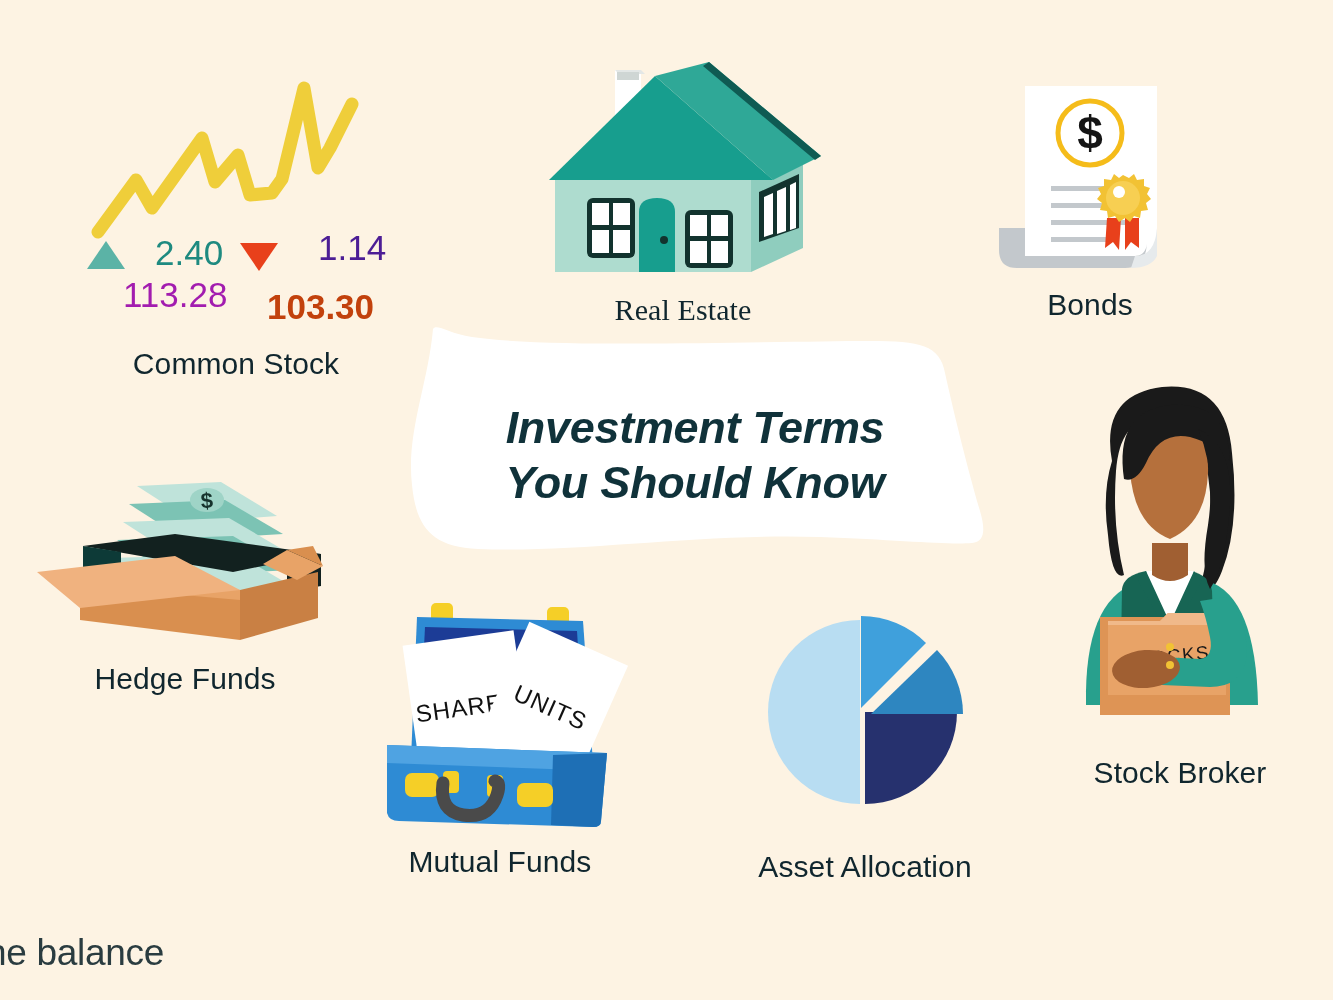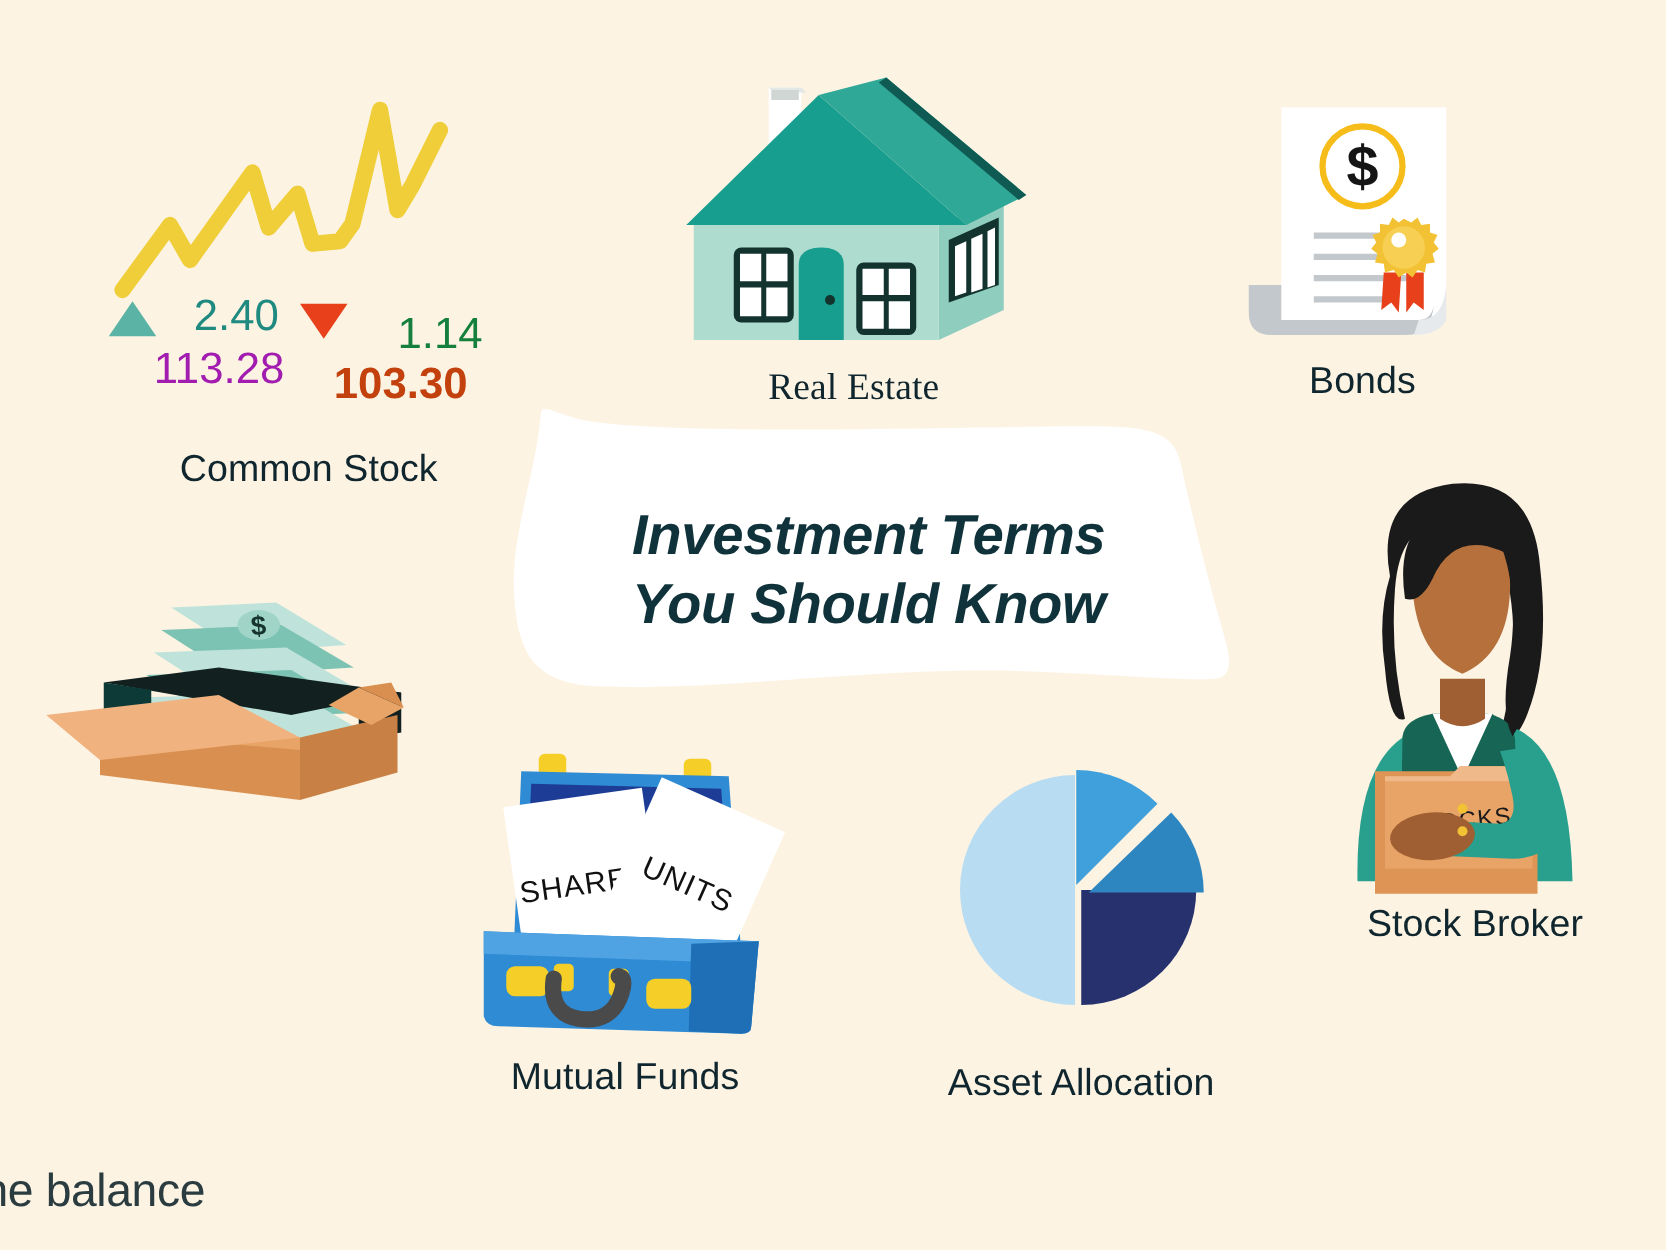--- a/index.html
+++ b/index.html
@@ -64,24 +64,24 @@
     </svg>
   </div>
   <div class="ticker-num" style="left:155px;top:233px;color:#1E8A80;">2.40</div>
   <div class="ticker-num" style="left:123px;top:275px;color:#a21caf;">113.28</div>
 
   <div class="item" style="left:238px;top:240px;">
     <svg width="42" height="34" viewBox="0 0 42 34">
       <polygon points="2,3 40,3 21,31" fill="#E8401B"></polygon>
     </svg>
   </div>
-  <div class="ticker-num" style="left:318px;top:247px;color:#15803d;">1.14</div>
+  <div class="ticker-num" style="left:318px;top:228px;color:#4c1d95;">1.14</div>
   <div class="ticker-num" style="left:267px;top:287px;color:#c2410c;font-weight:bold;">103.30</div>
 
-  <div class="label" style="left:12px;top:347px;width:470px;margin-top:12px;">Common Stock</div>
+  <div class="label" style="left:1px;top:347px;width:470px;">Common Stock</div>
 
   <div class="item" style="left:533px;top:60px;">
     <svg width="300" height="230" viewBox="0 0 300 230">
 
       <rect x="82" y="10" width="26" height="78" fill="#FFFFFF"></rect>
       <polygon points="82,10 108,10 112,14 86,14" fill="#E3E7E6"></polygon>
       <rect x="84" y="12" width="22" height="8" fill="#CFD6D4"></rect>
 
       <polygon points="218,120 270,96 270,188 218,212" fill="#8FCDBE"></polygon>
 
@@ -176,20 +176,21 @@
       <polygon points="55,106 215,122 215,132 55,118" fill="#E8A367"></polygon>
 
       <polygon points="215,122 293,104 293,150 215,172" fill="#C98044"></polygon>
 
       <polygon points="12,104 150,88 215,122 55,140" fill="#F0B27F"></polygon>
 
       <polygon points="262,82 298,98 272,112 238,96" fill="#E8A367"></polygon>
       <polygon points="262,82 298,98 288,78" fill="#D98F4F"></polygon>
     </svg>
   </div>
+  <div class="label" style="left:10px;top:662px;width:350px;">Hedge Funds</div>
 
   <div class="item" style="left:365px;top:595px;">
     <svg width="275" height="240" viewBox="0 0 275 240">
 
       <rect x="66" y="8" width="22" height="22" rx="5" fill="#F5CF27"></rect>
       <rect x="182" y="12" width="22" height="22" rx="5" fill="#F5CF27"></rect>
 
       <path d="M52,22 L218,26 L228,168 L46,164 Z" fill="#2E8BD4"></path>
       <path d="M60,32 L212,36 L220,160 L54,156 Z" fill="#1C3C96"></path>
 
@@ -261,17 +262,17 @@
       <text x="118" y="288" font-family="'Liberation Sans',sans-serif" font-size="19" fill="#1A1A1A" text-anchor="middle" letter-spacing="1.2" transform="rotate(-6 118 288)">STOCKS</text>
 
       <path d="M176,222 Q200,248 196,286 Q190,312 160,312 L112,310 Q88,308 88,294 Q88,282 112,282 L150,284 Q164,282 160,262 Q156,242 150,226 Z" fill="#28A08D"></path>
 
       <ellipse cx="96" cy="294" rx="34" ry="19" fill="#A05F32" transform="rotate(-4 96 294)"></ellipse>
 
       <circle cx="120" cy="272" r="4" fill="#F2C234"></circle>
       <circle cx="120" cy="290" r="4" fill="#F2C234"></circle>
     </svg>
   </div>
-  <div class="label" style="left:1030px;top:723px;width:300px;">Stock Broker</div>
+  <div class="label" style="left:1030px;top:756px;width:300px;">Stock Broker</div>
 
   <div class="brand">he balance</div>
 
 </div>
 
 </body></html>

